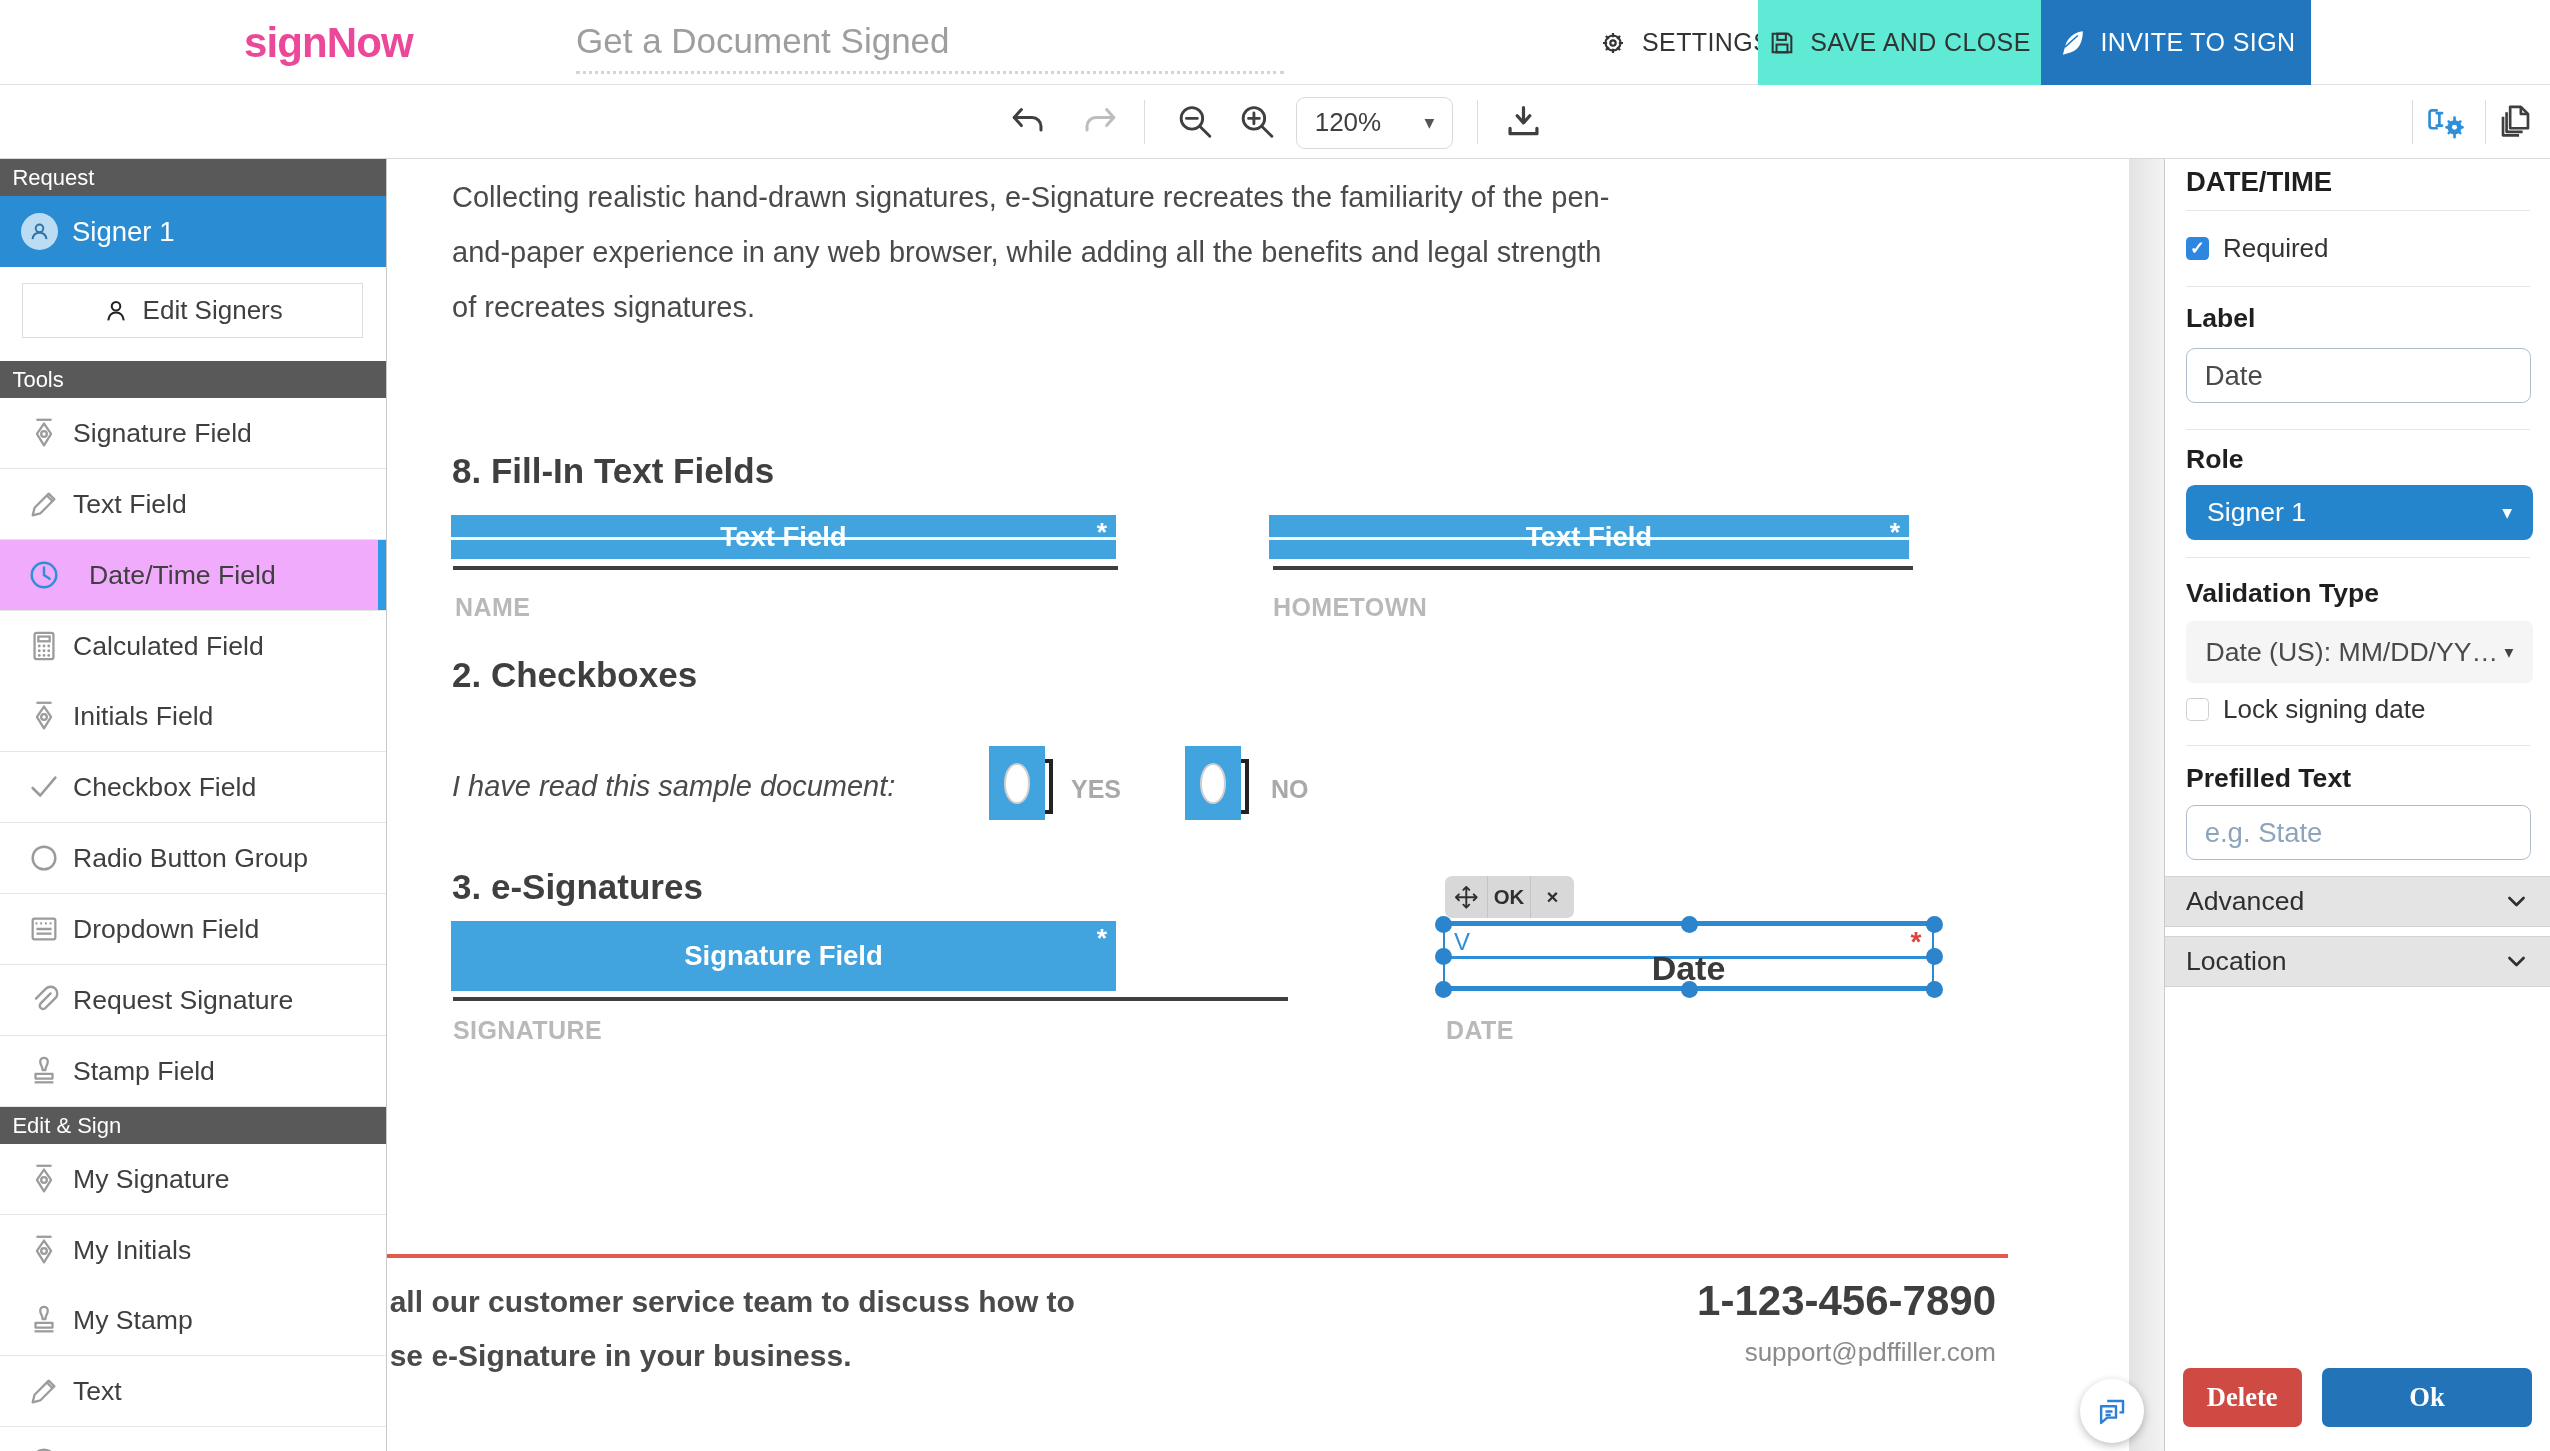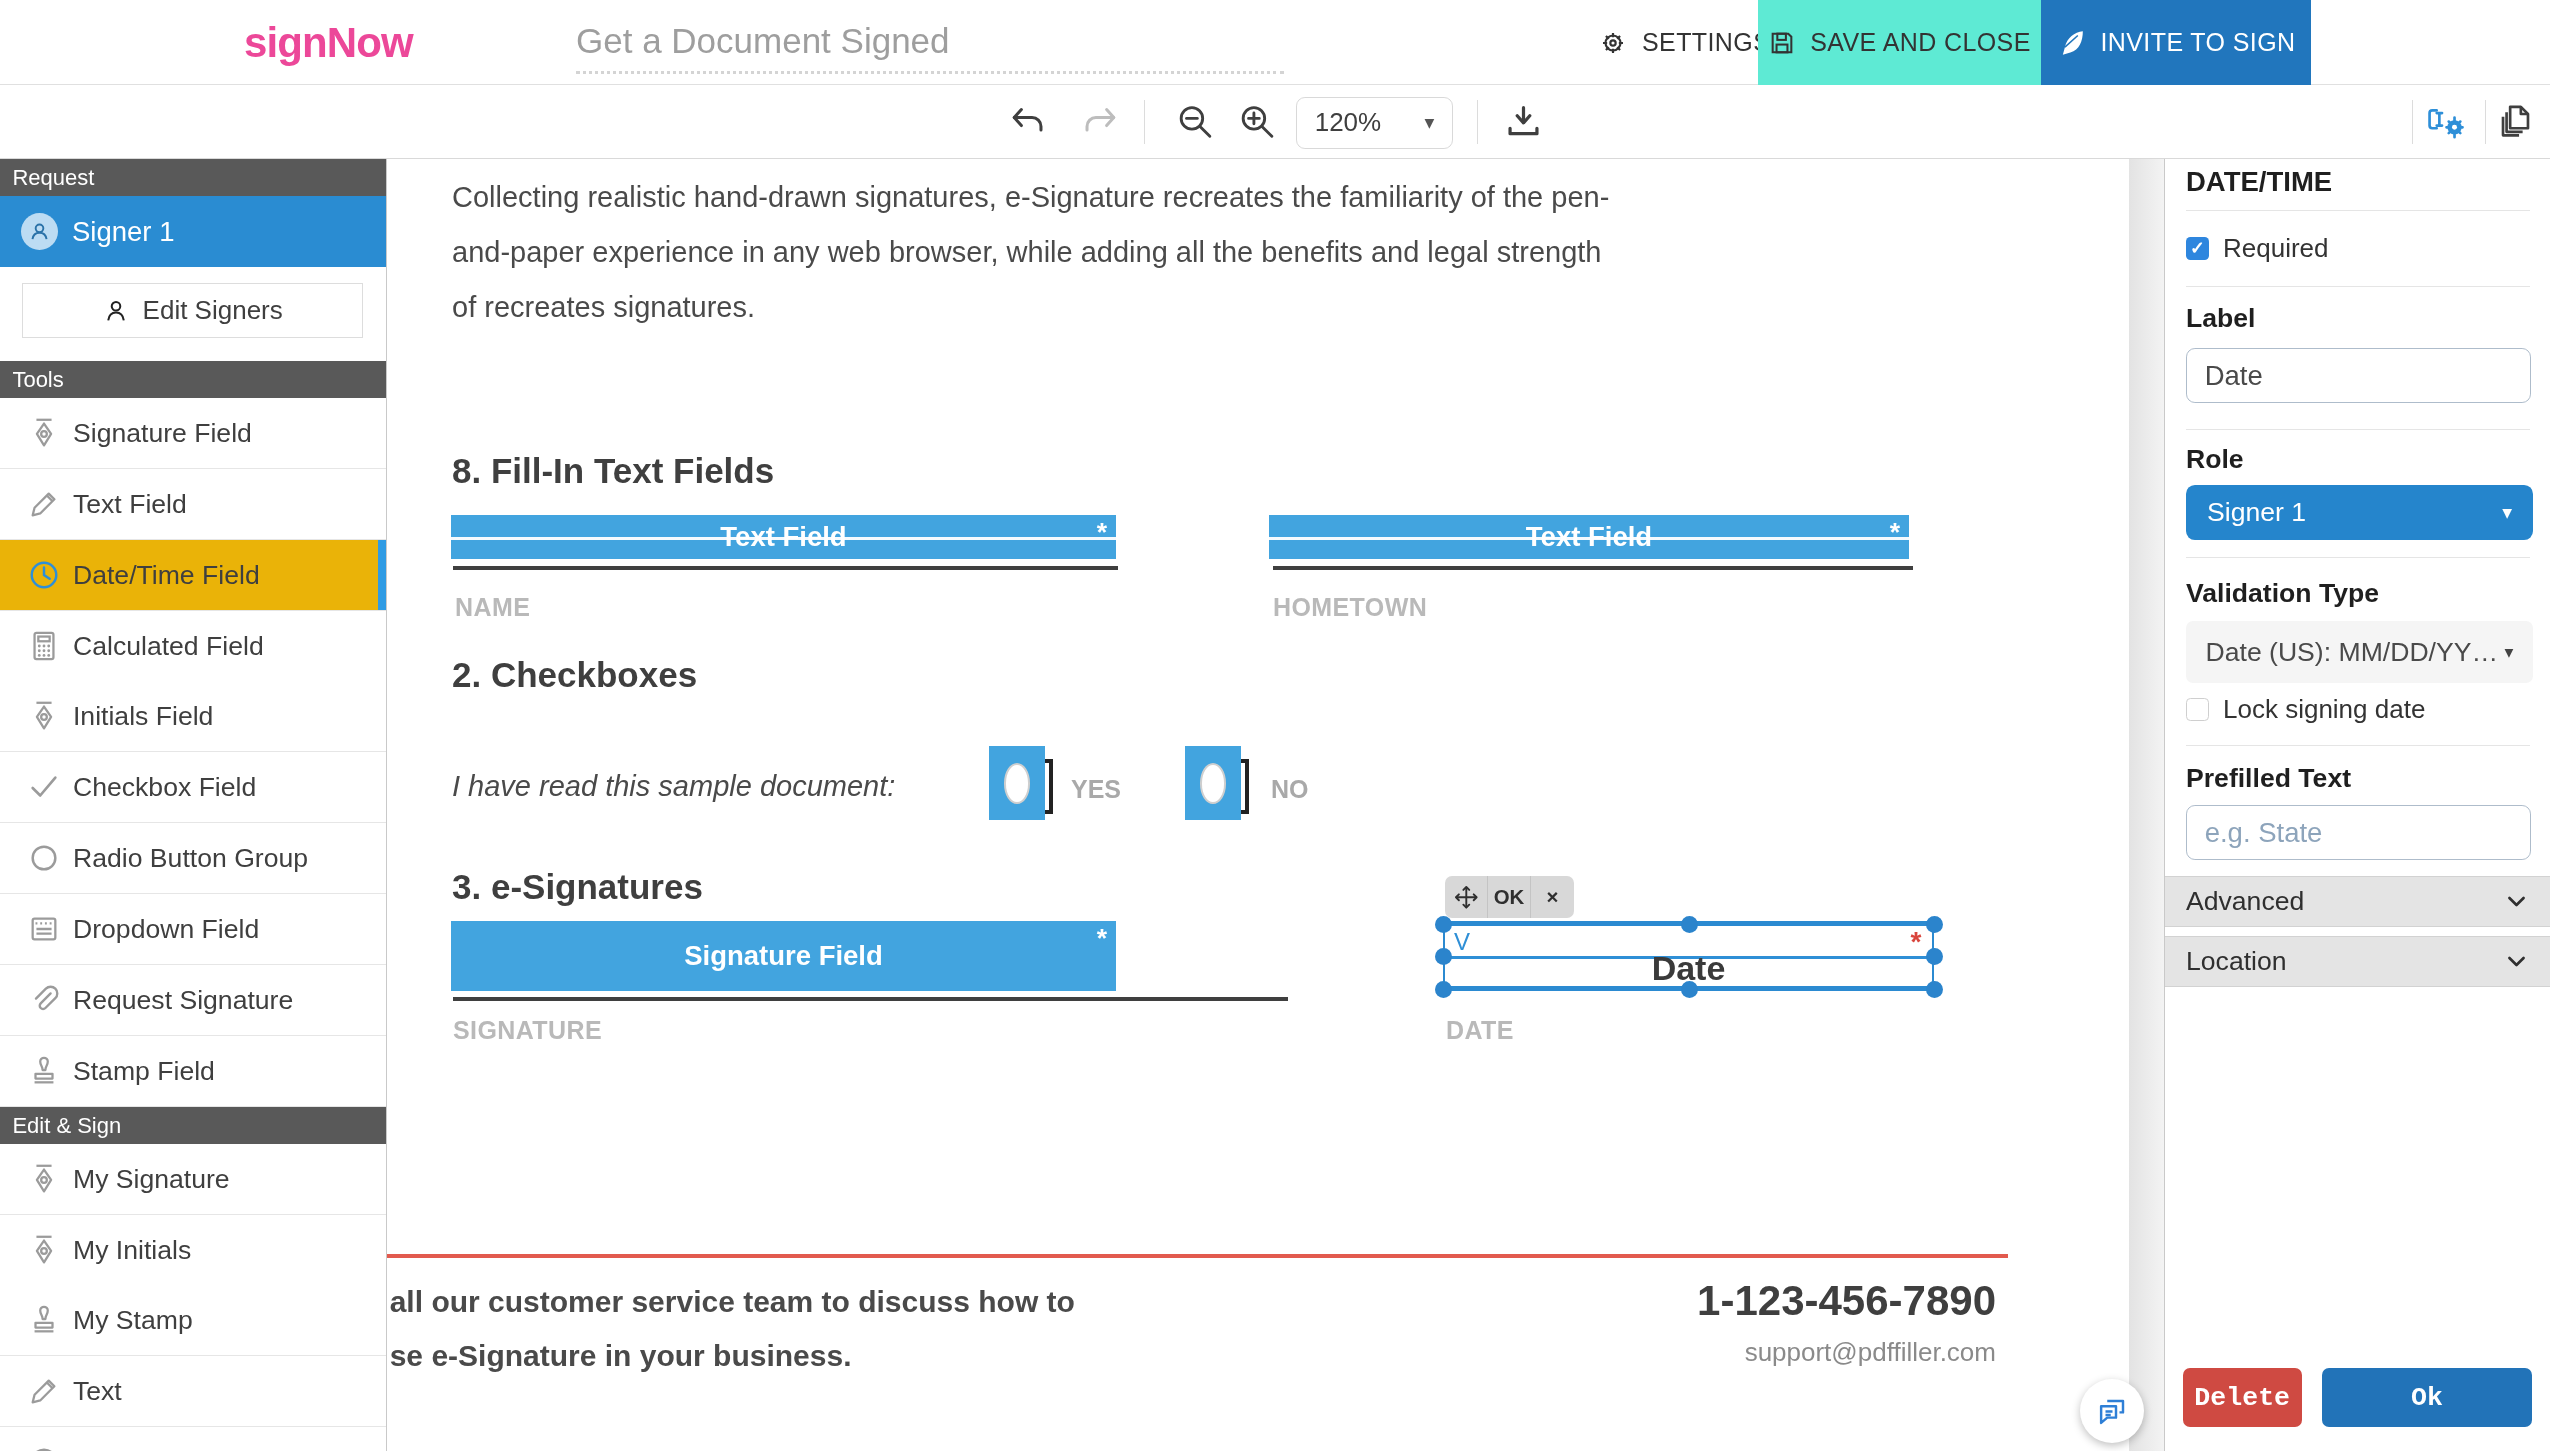--- a/index.html
+++ b/index.html
@@ -28,21 +28,21 @@
   
   #sidebar { position:absolute; left:0; top:159px; width:387px; height:1292px; background:#fff; border-right:0.9px solid #c9c9c9; overflow:hidden; z-index:20; }
   .sbar { position:absolute; left:0; width:386px; height:37px; background:#595959; color:#fff; font-size:22px; line-height:37px; padding-left:12.4px; }
   #signer-row { position:absolute; left:0; top:37px; width:386px; height:71px; background:#2a8cd2; display:flex; align-items:center; cursor:pointer; }
   #signer-avatar { width:37px; height:37px; border-radius:50%; background:#bcdcf3; margin-left:21px; display:flex; align-items:center; justify-content:center; }
   #signer-row .slabel { color:#fff; font-size:27.5px; margin-left:14px; }
   #edit-signers { position:absolute; left:22px; top:124px; width:341px; height:55px; background:#fff; border:1.8px solid #ddd; display:flex; align-items:center; justify-content:center; gap:12.4px; font-size:26px; color:#3f3f3f; cursor:pointer; }
   .trow { position:absolute; left:0; width:386px; height:71px; border-bottom:0.9px solid #e6e6e6; display:flex; align-items:center; cursor:pointer; background:#fff; }
   .trow .ticon { width:34px; height:34px; margin-left:26.6px; flex:0 0 34px; }
   .trow .tlabel { font-size:26.6px; color:#3f3f3f; margin-left:12.4px; white-space:nowrap; }
-  .trow.sel { background:#eab308; }
+  .trow.sel { background:#f0abfc;gap:16px; }
   .trow.sel::after { content:""; position:absolute; right:0; top:0; width:8px; height:100%; background:#2f9be4; }
 
   
   #canvas { position:absolute; left:387px; top:159px; width:1777px; height:1292px; background:#ededed; }
   #page { position:absolute; left:0; top:0; width:1742px; height:1292px; background:#fff; overflow:hidden; box-shadow:1.8px 0 5.3px rgba(0,0,0,.12); }
   #gutter { position:absolute; left:1742px; top:0; width:35px; height:1292px; background:linear-gradient(to right,#e3e3e3,#f3f3f3); }
   .docp { position:absolute; font-size:29px; color:#4a4a4a; white-space:nowrap; }
   .doch { position:absolute; font-size:35px; font-weight:700; color:#3f3f3f; white-space:nowrap; }
   .bluefield { position:absolute; background:#42a4df; display:flex; align-items:center; justify-content:center; cursor:pointer; }
   .bluefield .flabel { color:#fff; font-size:27.5px; font-weight:700; }
@@ -82,21 +82,21 @@
   .pinput { position:absolute; left:21px; width:345px; height:55px; border:1.8px solid #aebccb; border-radius:8.9px; font-size:27.5px; color:#4a4a4a; padding:0 17.7px; font-family:"Liberation Sans", sans-serif; background:#fff; }
   .pinput::placeholder { color:#8da4bb; }
   #role-dd { position:absolute; left:21px; top:326px; width:347px; height:55px; background:#2585cc; border-radius:8.9px; display:flex; align-items:center; justify-content:space-between; padding:0 21px; cursor:pointer; }
   #role-dd .rval { color:#fff; font-size:26.6px; }
   #role-dd .caret { color:#fff; font-size:19.5px; }
   #valid-dd { position:absolute; left:21px; top:462px; width:347px; height:62px; background:#f5f5f5; border-radius:7px; display:flex; align-items:center; justify-content:space-between; padding:0 19.5px; cursor:pointer; }
   #valid-dd .vval { color:#4a4a4a; font-size:26.6px; white-space:nowrap; overflow:hidden; }
   #valid-dd .caret { color:#444; font-size:17.7px; }
   .accordion { position:absolute; left:0; width:386px; height:51px; background:#e4e4e4; border-top:0.9px solid #d2d2d2; border-bottom:0.9px solid #d2d2d2; display:flex; align-items:center; justify-content:space-between; padding:0 23px 0 21px; cursor:pointer; }
   .accordion .alabel { font-size:26.6px; color:#2f2f2f; }
-  .pbtn { position:absolute; top:1209px; height:59px; border:none; border-radius:7px; color:#fff; font-size:26.6px; font-weight:700; font-family:Liberation Mono, monospace; cursor:pointer; }
+  .pbtn { position:absolute; top:1209px; height:59px; border:none; border-radius:7px; color:#fff; font-size:26.6px; font-weight:700; font-family:Liberation Serif, serif; cursor:pointer; }
   #btn-delete { left:17.7px; width:119px; background:#cf4a42; }
   #btn-ok { left:157px; width:210px; background:#2273b8; }
 
   #chat-fab { position:absolute; left:2080px; top:1379px; width:64px; height:64px; border-radius:50%; background:#fff; box-shadow:0 2.7px 8.9px rgba(0,0,0,.25); display:flex; align-items:center; justify-content:center; cursor:pointer; z-index:40; }
 </style>
 </head>
 <body>
 
 <div id="app">
 

